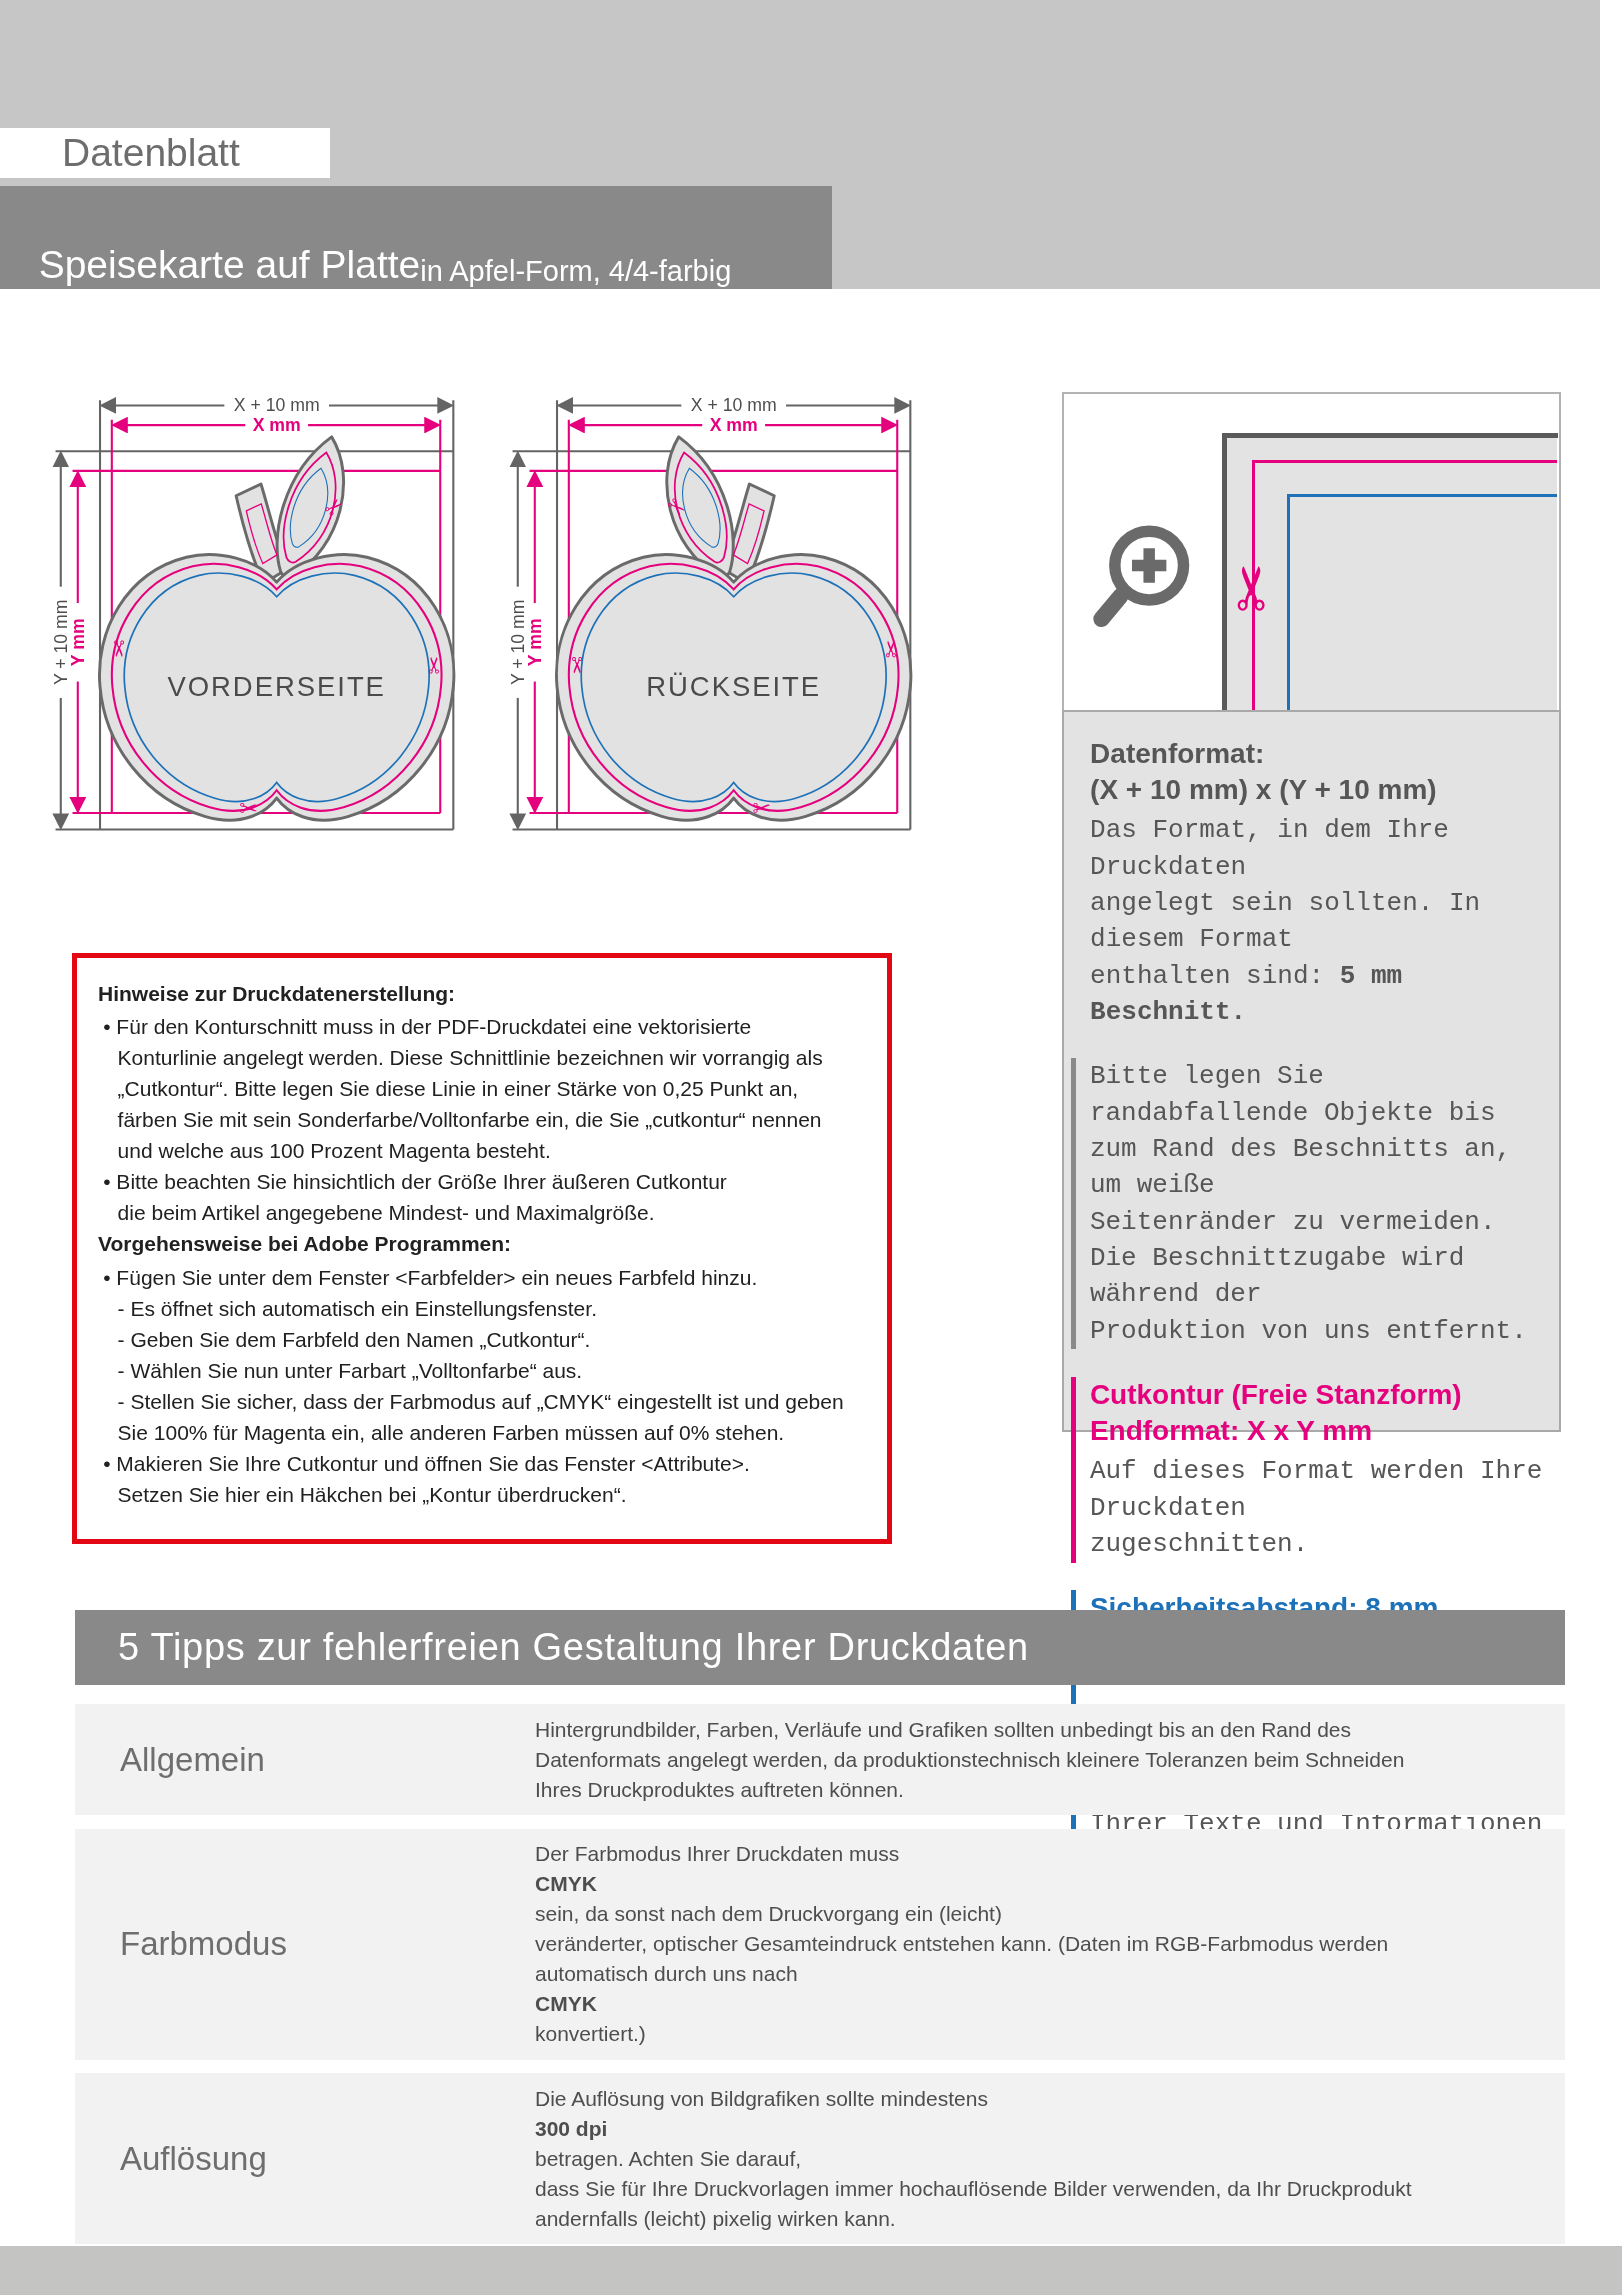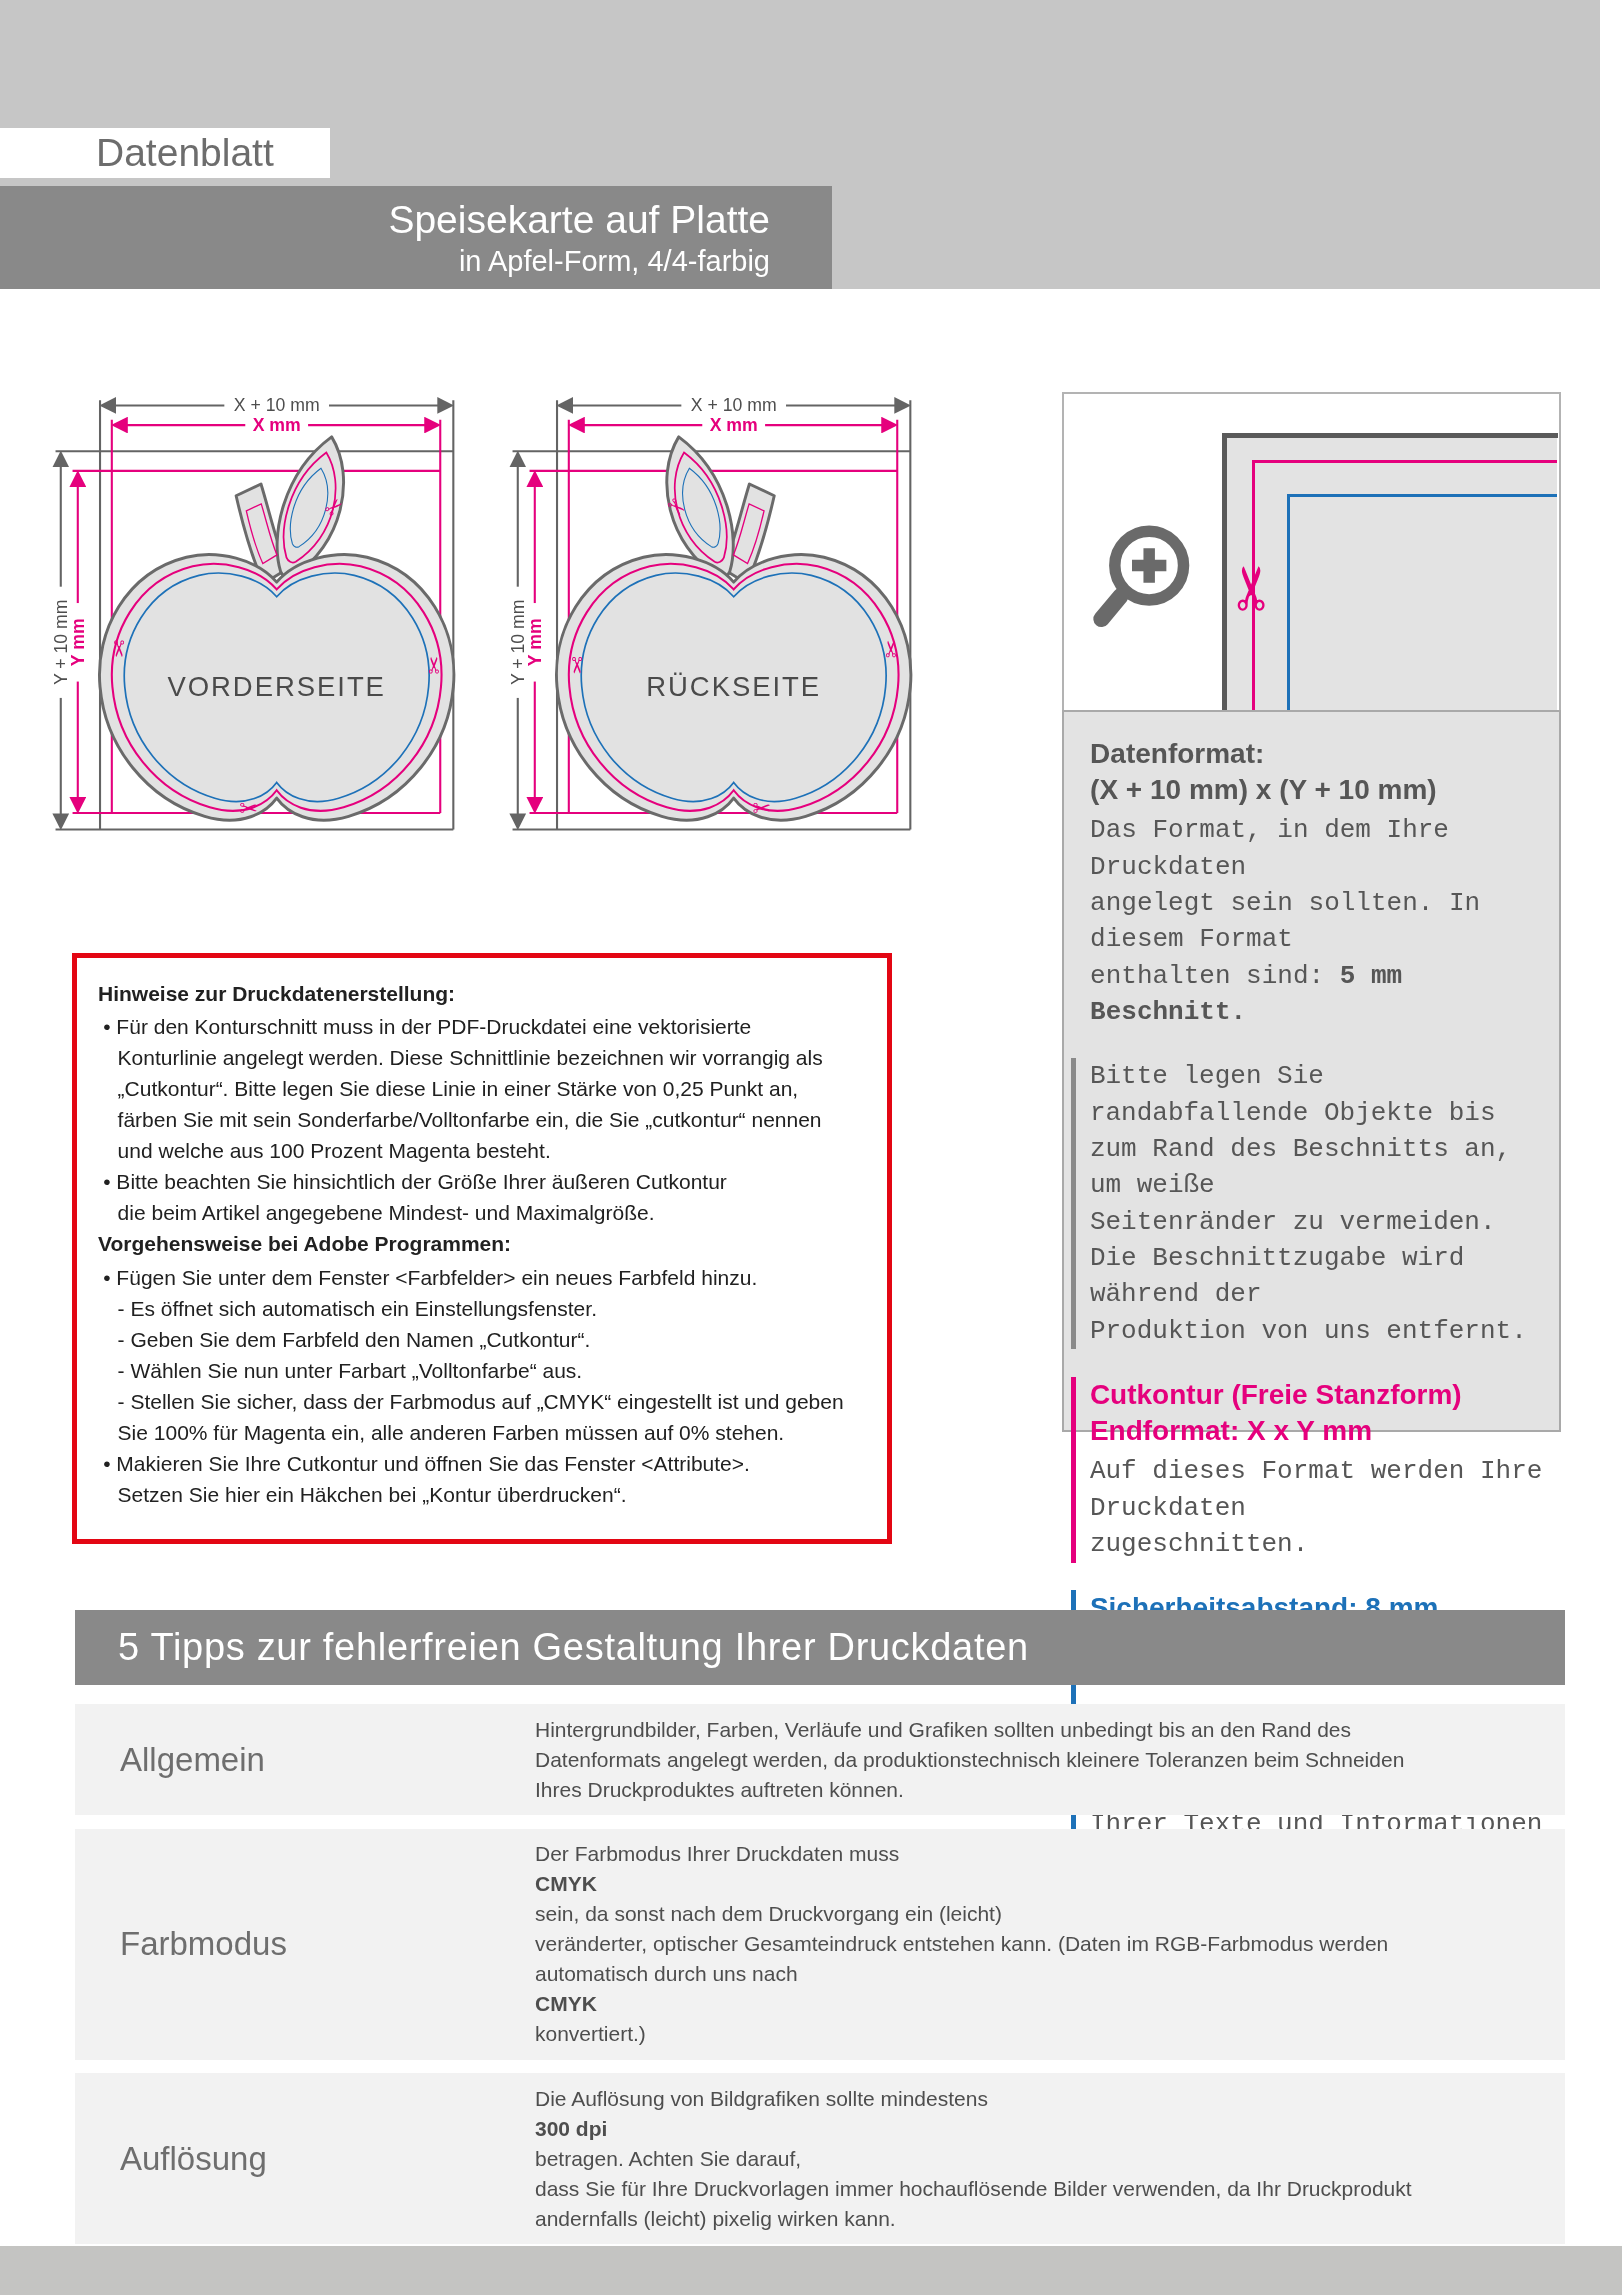--- a/index.html
+++ b/index.html
@@ -4,24 +4,24 @@
 <style>
   html,body{margin:0;padding:0;}
   body{
     width:1623px;height:2295px;position:relative;background:#ffffff;
     font-family:"Liberation Sans", sans-serif;overflow:hidden;
     color:#4e4e4e;
   }
   
   .top-band{position:absolute;left:0;top:0;width:1600px;height:289px;background:var(--c-band);}
   .doc-label-box{position:absolute;left:0;top:128px;width:330px;height:50px;background:#ffffff;
-    display:flex;align-items:center;padding-left:96px;box-sizing:border-box;}
+    display:flex;align-items:center;padding-left:62px;box-sizing:border-box;}
   .doc-label{font-size:39px;color:var(--c-title-gray);}
   .header-bar{position:absolute;left:0;top:186px;width:832px;height:103px;background:var(--c-bar);
-    color:#ffffff;display:flex;flex-direction:column;justify-content:center;align-items:flex-end;
+    color:#ffffff;display:flex;flex-direction:row;justify-content:center;align-items:flex-end;
     padding-right:62px;box-sizing:border-box;}
   .header-title{font-size:39px;line-height:1.22;}
   .header-sub{font-size:29px;line-height:1.25;}
   
   .diagram{position:absolute;width:422px;height:481px;top:374px;}
   #diagram-front{left:49px;}
   #diagram-back{left:506px;}
   .ln-g{stroke:var(--c-line-gray);stroke-width:3.2;fill:none;}
   .ln-m{stroke:var(--c-magenta);stroke-width:3.2;fill:none;}
   .mk-g{fill:var(--c-line-gray);}

